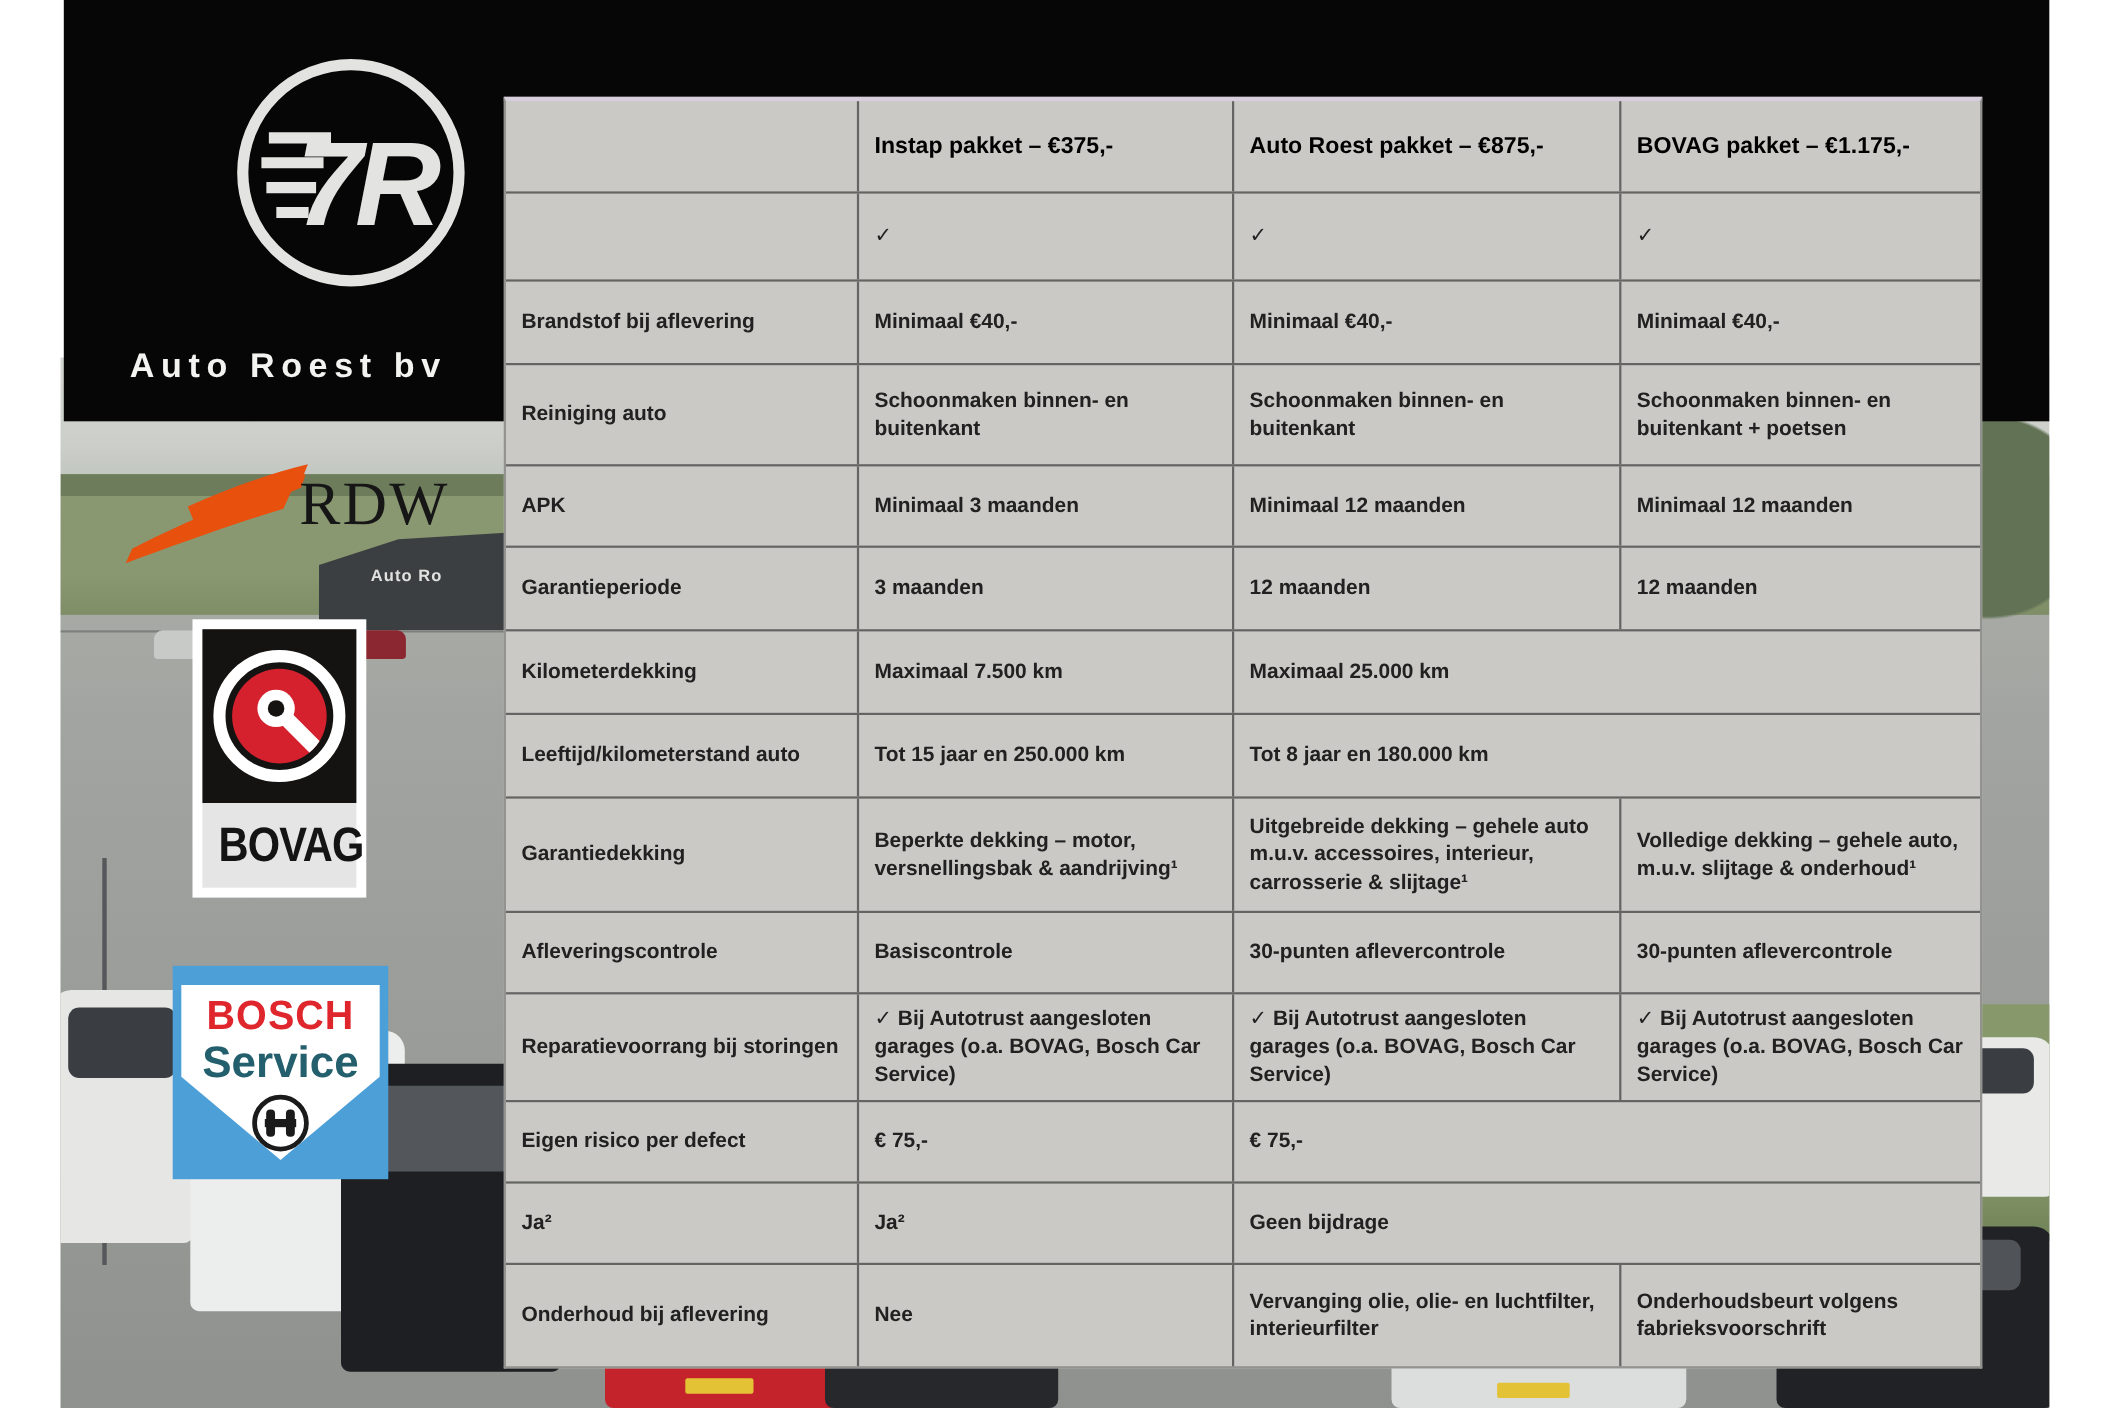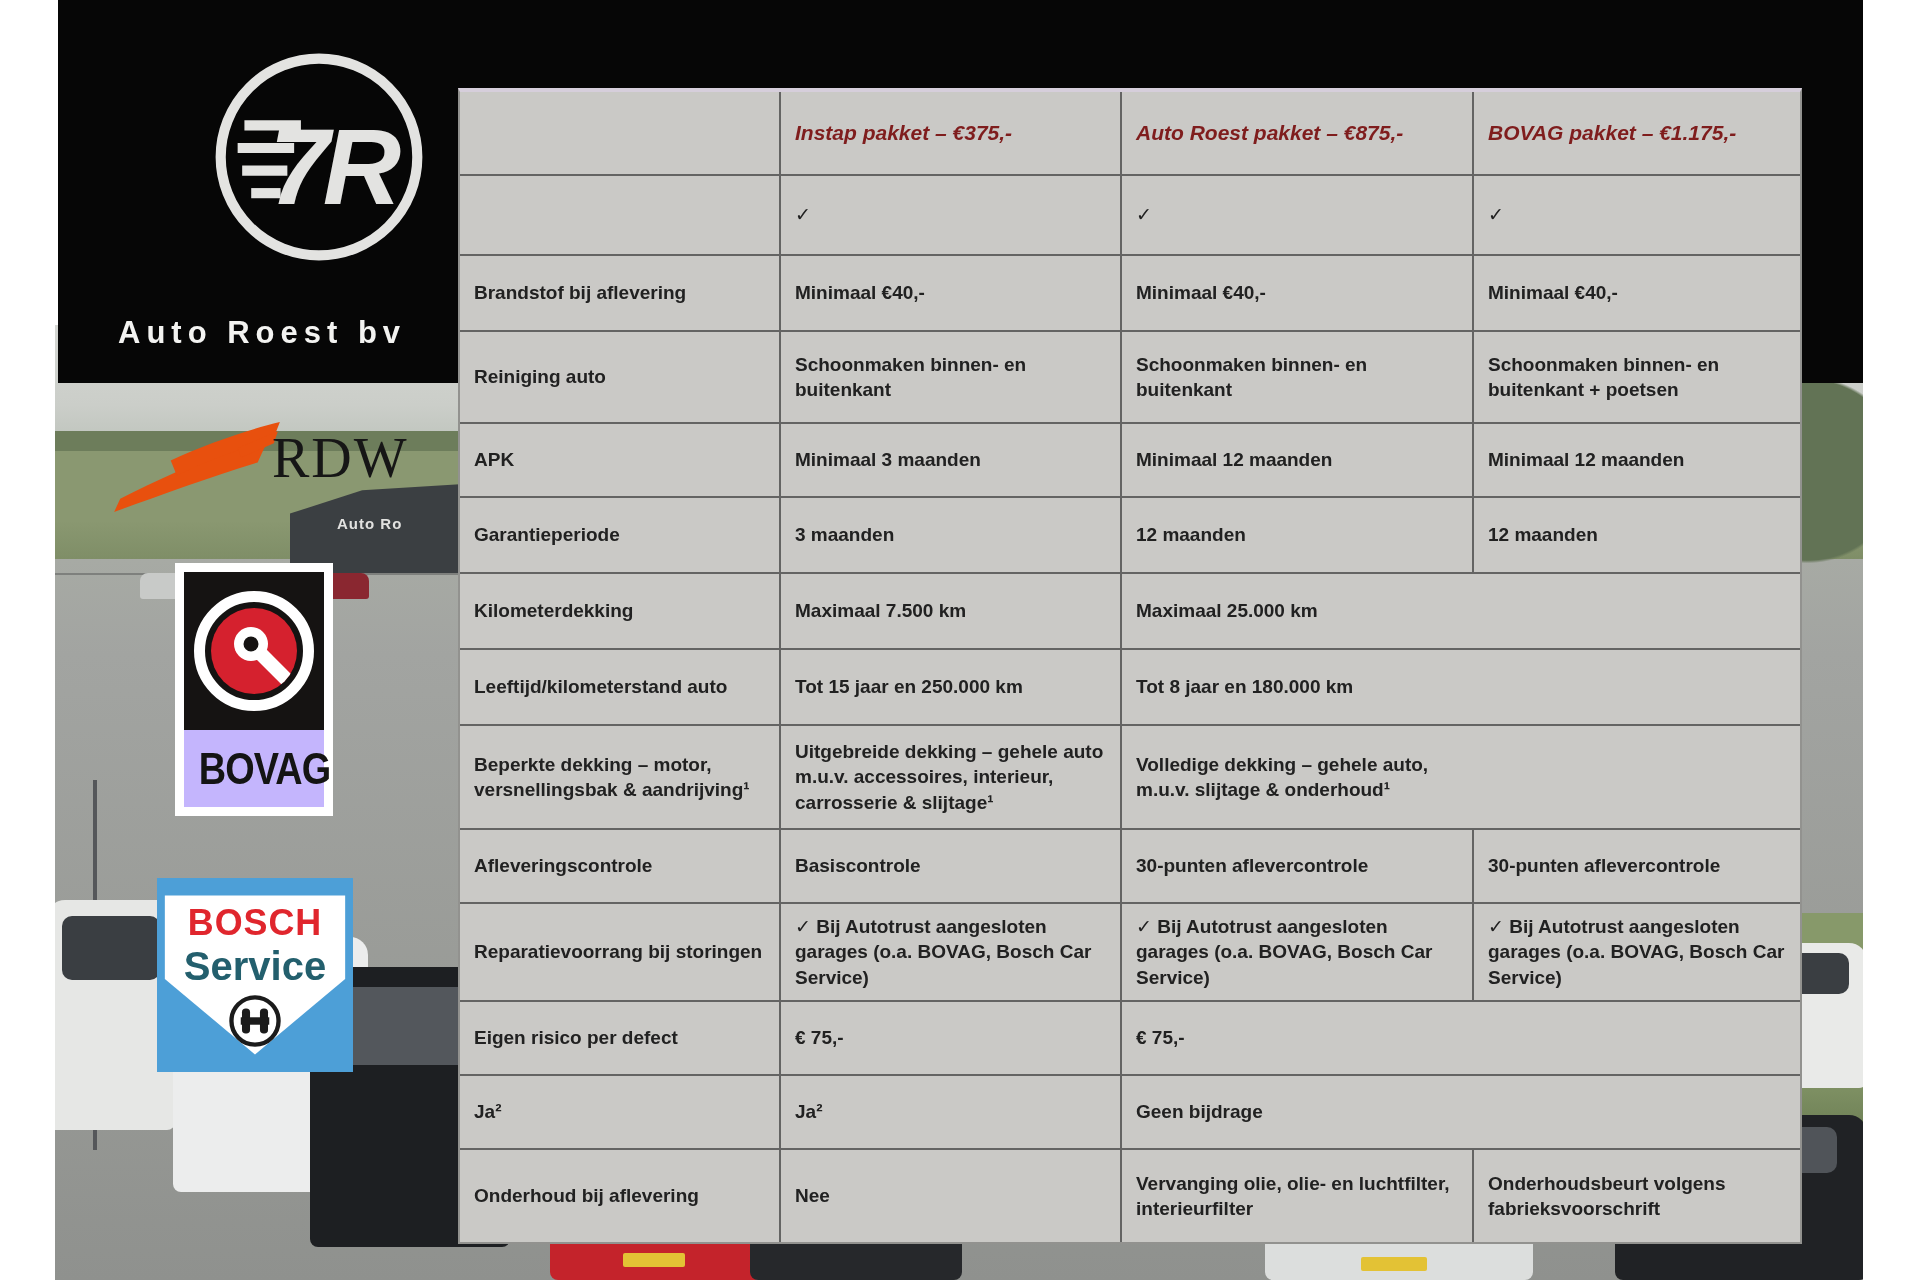--- a/index.html
+++ b/index.html
@@ -40,42 +40,42 @@
   .rdw-wing { position:absolute; left:40px; top:6px; width:172px; height:96px; }
   .rdw-text { position:absolute; left:202px; top:14px; font-family:"Liberation Serif",serif;
     font-size:56px; color:#161616; letter-spacing:2px; }
 
   
   .bovag { position:absolute; left:175px; top:563px; width:158px; height:253px; background:#ffffff; padding:9px; }
   .bovag-black { position:relative; height:158px; background:#151312; }
   .bovag-ring { position:absolute; left:50%; top:50%; transform:translate(-50%,-50%); width:120px; height:120px;
     border-radius:50%; border:11px solid #ffffff; background:#151312; display:flex; align-items:center; justify-content:center; }
   .bovag-red { width:86px; height:86px; border-radius:50%; background:#d5212e; overflow:hidden; }
-  .bovag-band { height:77px; background:#c4b5fd; display:flex; align-items:center; justify-content:center;padding-left:22px; }
+  .bovag-band { height:77px; background:#e5e5e5; display:flex; align-items:center; justify-content:center;padding-left:22px; }
   .bovag-word { font-size:44px; font-weight:800; color:#141414; transform:scaleX(.86); letter-spacing:-1px; }
 
   
   .bosch { position:absolute; left:157px; top:878px; width:196px; height:194px; background:#4d9fd7; }
   .bosch-shield { position:absolute; inset:0; background:#ffffff;
     clip-path:polygon(4% 9%, 96% 9%, 96% 52%, 50% 91%, 4% 52%); }
   .bosch-line1 { position:absolute; left:0; top:24px; width:100%; text-align:center;
     font-size:37px; font-weight:800; color:#e0262d; letter-spacing:1px; transform:scaleX(.97); }
   .bosch-line2 { position:absolute; left:0; top:66px; width:100%; text-align:center;
     font-size:40px; font-weight:700; color:#235f6d; }
   .bosch-armature { position:absolute; left:50%; top:112px; transform:translateX(-50%); width:62px; height:62px; }
 
   
   .pkg-table { position:absolute; left:458px; top:88px; width:1344px; background:#cac9c6;
     border:2px solid #92928f; border-top:4px solid #d6cedb; }
   .t-row { display:grid; grid-template-columns:321px 341px 352px 326px; border-bottom:2px solid #646463; }
   .t-row:last-child { border-bottom:none; }
   .t-cell { padding:8px 14px; display:flex; align-items:center; border-right:2px solid #646463;
     font-size:19px; font-weight:700; color:#212121; line-height:1.34; }
   .t-cell:last-child { border-right:none; }
-  .t-head .t-cell { font-size:21px; color:#7f1d1d;font-style:italic; }
+  .t-head .t-cell { font-size:21px; color:#000000; }
   .pkg-table .t-row:nth-child(1){min-height:84px}
   .pkg-table .t-row:nth-child(2){min-height:80px}
   .pkg-table .t-row:nth-child(3){min-height:76px}
   .pkg-table .t-row:nth-child(4){min-height:92px}
   .pkg-table .t-row:nth-child(5){min-height:74px}
   .pkg-table .t-row:nth-child(6){min-height:76px}
   .pkg-table .t-row:nth-child(7){min-height:76px}
   .pkg-table .t-row:nth-child(8){min-height:76px}
   .pkg-table .t-row:nth-child(9){min-height:104px}
   .pkg-table .t-row:nth-child(10){min-height:74px}
@@ -228,20 +228,21 @@
       <div class="t-cell t-label">Kilometerdekking</div>
       <div class="t-cell">Maximaal 7.500 km</div>
       <div class="t-cell">Maximaal 25.000 km</div>
     </div>
       <div class="t-row">
       <div class="t-cell t-label">Leeftijd/kilometerstand auto</div>
       <div class="t-cell">Tot 15 jaar en 250.000 km</div>
       <div class="t-cell">Tot 8 jaar en 180.000 km</div>
     </div>
       <div class="t-row">
+      <div class="t-cell t-label">Garantiedekking</div>
       <div class="t-cell">Beperkte dekking – motor, versnellingsbak &amp; aandrijving¹</div>
       <div class="t-cell">Uitgebreide dekking – gehele auto m.u.v. accessoires, interieur, carrosserie &amp; slijtage¹</div>
       <div class="t-cell">Volledige dekking – gehele auto, m.u.v. slijtage &amp; onderhoud¹</div>
     </div>
       <div class="t-row">
       <div class="t-cell t-label">Afleveringscontrole</div>
       <div class="t-cell">Basiscontrole</div>
       <div class="t-cell">30-punten aflevercontrole</div>
       <div class="t-cell">30-punten aflevercontrole</div>
     </div>

